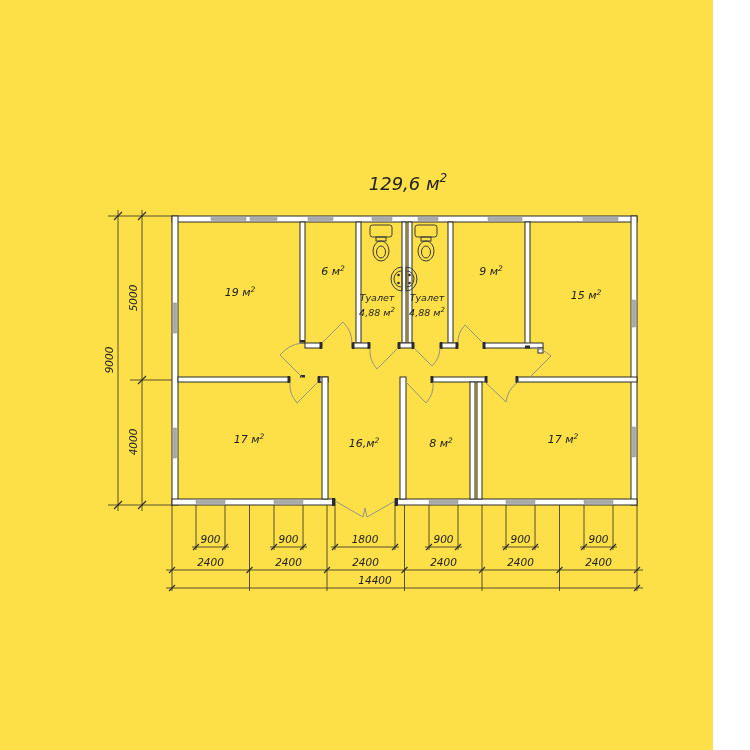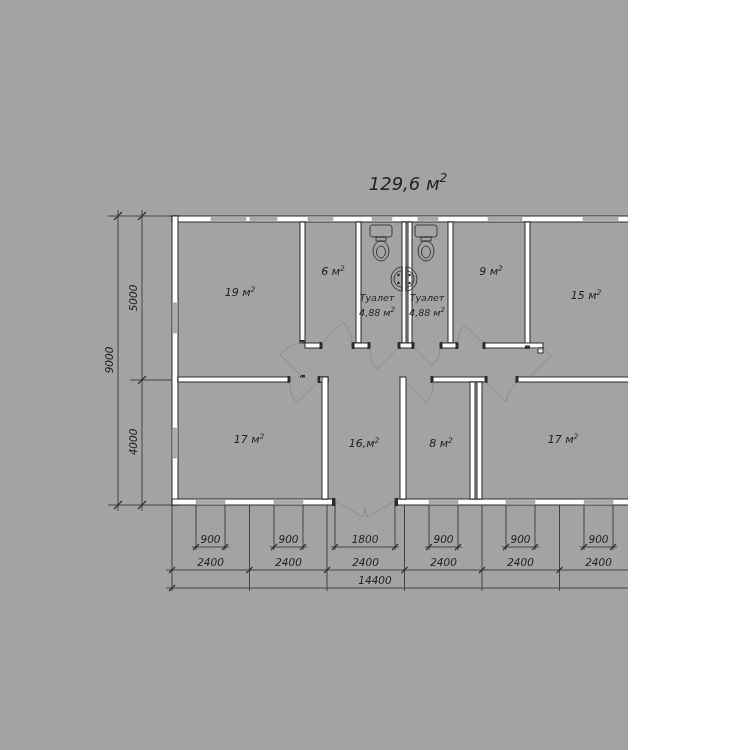--- a/index.html
+++ b/index.html
@@ -1,16 +1,16 @@
 <!DOCTYPE html>
 <html><head>
 <meta charset="utf-8">
 <style>
   html,body{margin:0;padding:0;background:#ffffff;}
-  .page{position:relative;width:628px;height:750px;background:#a3a3a3;overflow:hidden;}
+  .page{position:relative;width:713px;height:750px;background:#fde047;overflow:hidden;}
   svg{position:absolute;left:0;top:0;}
   text{font-family:"DejaVu Sans","Liberation Sans",sans-serif;font-style:italic;fill:#222;}
   .wall{fill:#ffffff;stroke:#2b2b2b;stroke-width:1;}
   .cap{fill:#2b2b2b;stroke:none;}
   .win{fill:#a9a9a9;stroke:#8c8c8c;stroke-width:0.5;}
   .door{fill:none;stroke:#8a8a8a;stroke-width:0.9;}
   .fix{fill:none;stroke:#3a3a3a;stroke-width:1;}
   .dim{stroke:#2b2b2b;stroke-width:0.8;fill:none;}
   .tick{stroke:#2b2b2b;stroke-width:1.1;}
   .dimtxt{font-size:10.5px;}

